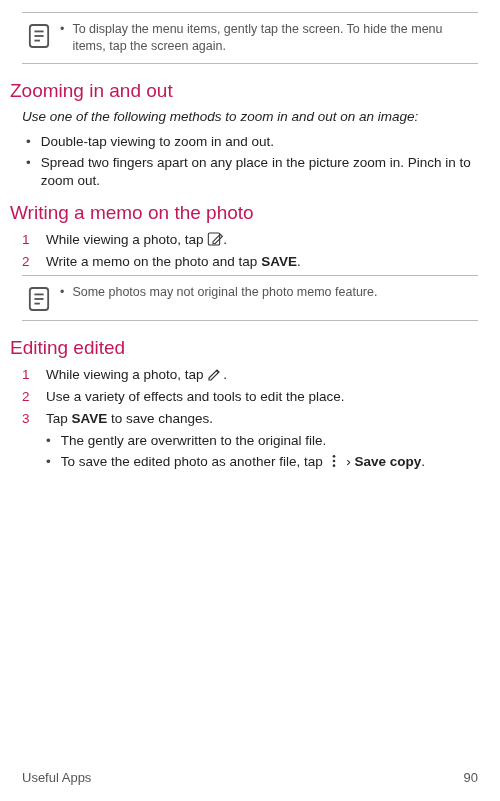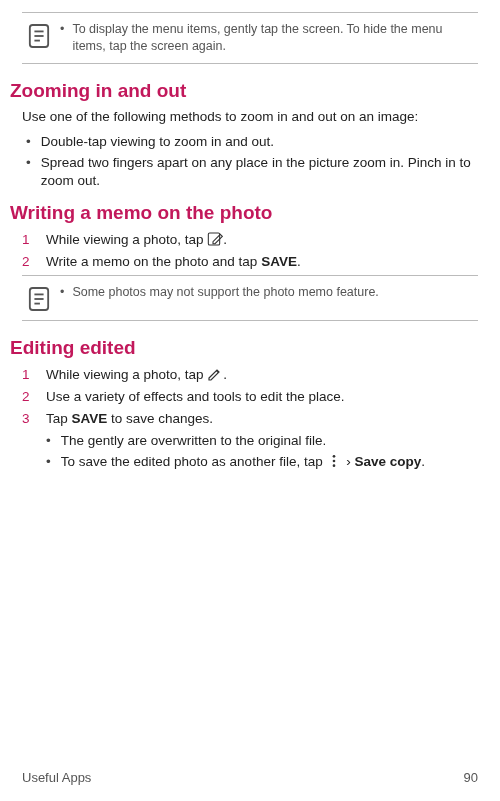--- a/index.html
+++ b/index.html
@@ -28,24 +28,24 @@
     height: 26px;
     margin-top: 2px;
   }
   .note-icon svg { width: 100%; height: 100%; }
   .note-content { flex: 1; font-size: 12.5px; color: #555; }
   .note-content .bullet-row { display: flex; gap: 8px; }
   .note-content .dot { flex:0 0 auto; }
   h2.section {
     color: #c2185b;
     font-size: 19px;
-    font-weight: 700;
+    font-weight: 400;
     margin: 10px 0 5px -12px;
   }
-  p.para { margin: 2px 0 6px 0; }
+  p.para { margin: 2px 0 6px 0; font-style: italic; }
   ul.bullets { list-style: none; margin: 2px 0 8px 4px; }
   ul.bullets > li { display: flex; gap: 10px; margin: 3px 0; }
   ul.bullets > li > .dot { flex:0 0 auto; color:#444; }
   ol.steps { list-style: none; margin: 4px 0 4px 0; counter-reset: step; }
   ol.steps > li { display: flex; gap: 10px; margin: 4px 0; }
   .stepnum { color: #c2185b; font-weight: 500; min-width: 14px; }
   .step-body { flex:1; }
   .sub-bullets { list-style:none; margin: 3px 0 0 0; }
   .sub-bullets > li { display:flex; gap:10px; margin:3px 0; }
   .sub-bullets .dot { flex:0 0 auto; color:#444; }
@@ -121,21 +121,21 @@
     <svg viewBox="0 0 24 28">
       <rect x="2" y="2" width="20" height="24" rx="3" fill="none" stroke="#555" stroke-width="2"></rect>
       <line x1="7" y1="9" x2="17" y2="9" stroke="#555" stroke-width="2"></line>
       <line x1="7" y1="14" x2="17" y2="14" stroke="#555" stroke-width="2"></line>
       <line x1="7" y1="19" x2="13" y2="19" stroke="#555" stroke-width="2"></line>
     </svg>
   </span>
   <div class="note-content">
     <div class="bullet-row">
       <span class="dot">•</span>
-      <span>Some photos may not support the photo memo feature.</span>
+      <span>Some photos may not original the photo memo feature.</span>
     </div>
   </div>
 </div>
 
 <h2 class="section">Editing edited</h2>
 <ol class="steps">
   <li>
     <span class="stepnum">1</span>
     <span class="step-body">
       <span>While viewing a photo, tap </span><span class="inline-icon"><svg viewBox="0 0 24 24">

